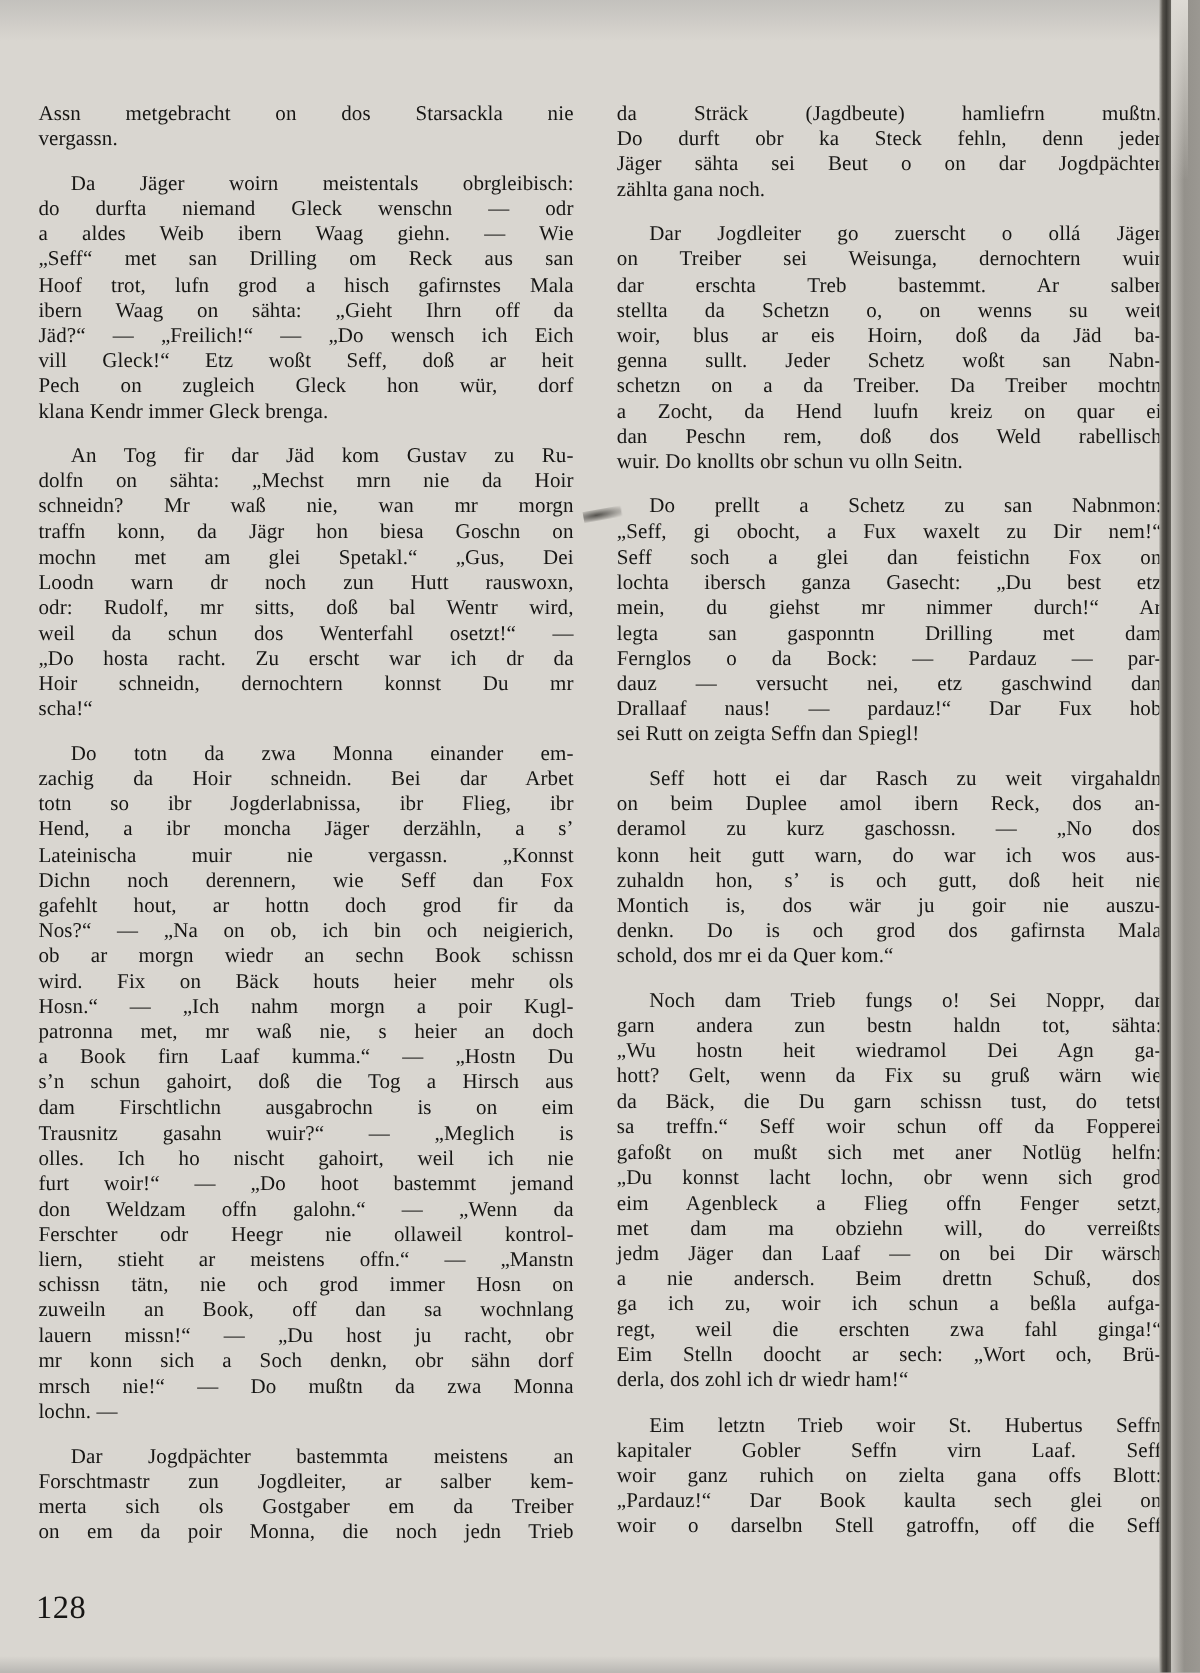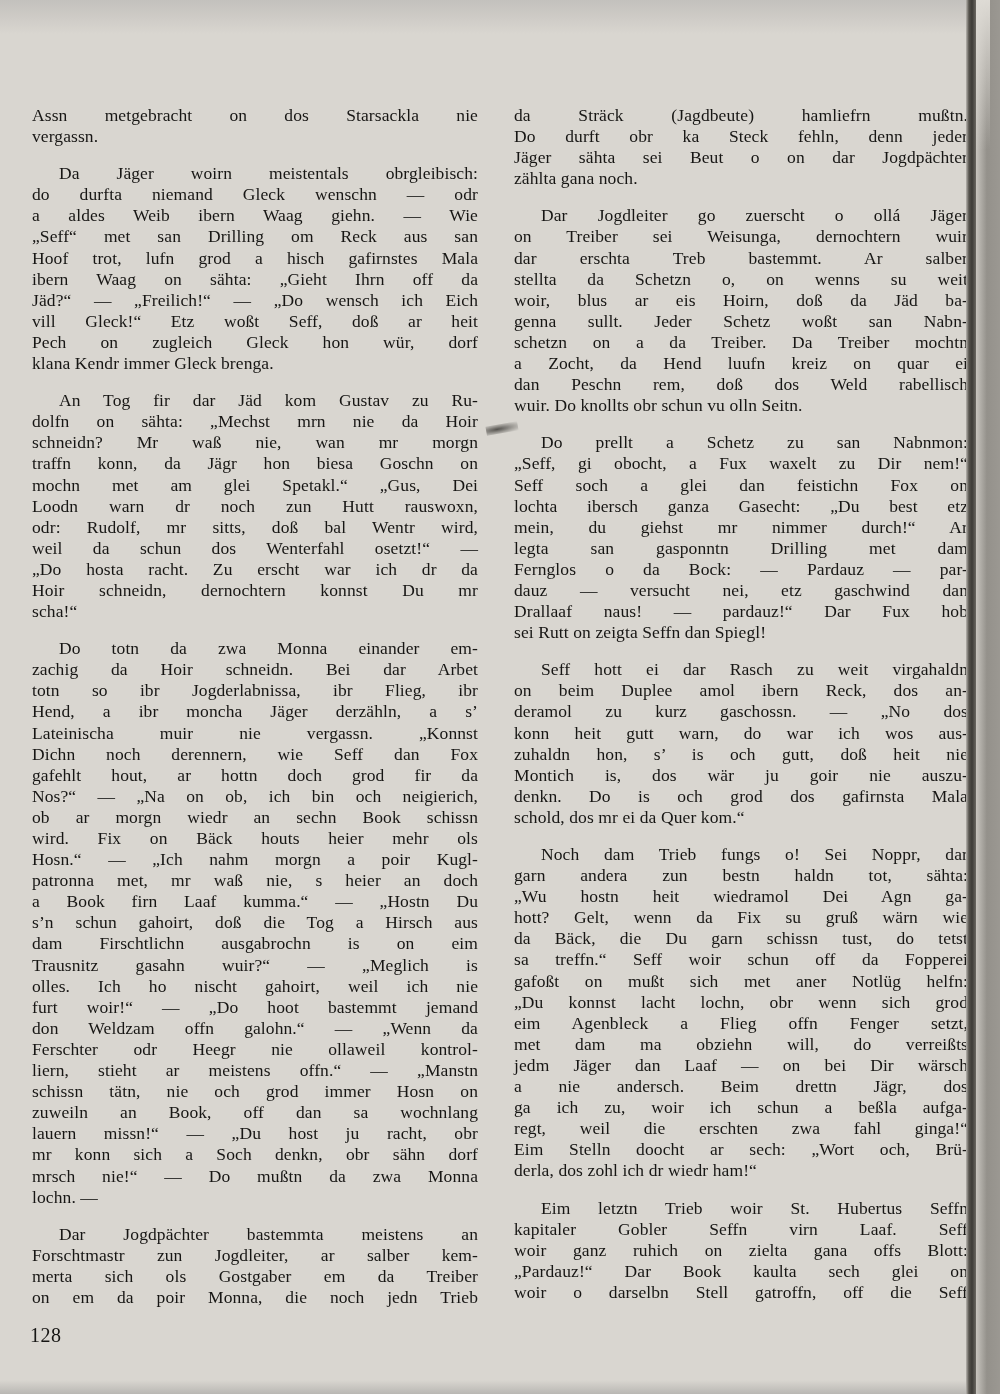--- a/index.html
+++ b/index.html
@@ -52,41 +52,41 @@
   .ink-smudge {
     position: absolute;
     left: 486px; top: 424px;
     width: 32px; height: 9px;
     background: radial-gradient(ellipse at 35% 50%, rgba(60,58,54,0.85) 0%, rgba(60,58,54,0.35) 55%, rgba(60,58,54,0) 100%);
     transform: rotate(-10deg);
     filter: blur(0.4px);
   }
   .col {
     position: absolute;
-    top: 105px;
+    top: 84px;
     font-size: 17.5px;
     line-height: 21.1px;
     letter-spacing: 0.1px;
   }
   .col-left  { left: 32px;  width: 446px; }
   .col-right { left: 514px; width: 454px; }
   .para { margin: 0 0 0 0; }
   .para + .para { margin-top: 16px; }
   .tl {
     text-align: justify;
     text-align-last: justify;
     white-space: normal;
   }
   .tl.end { text-align-last: left; }
   .tl.ind { text-indent: 27px; }
   .page-number {
     position: absolute;
     left: 30px;
     top: 1324px;
-    font-size: 20px;
+    font-size: 27px;
     letter-spacing: 0.5px;
   }
 </style>
 </head>
 <body>
 
 <div class="page" style="background: rgb(217, 214, 208); color: rgb(23, 22, 20);">
   <div class="scan-top"></div>
 
   <div class="col col-left" id="col-left">
@@ -201,21 +201,21 @@
         <div class="tl">garn andera zun bestn haldn tot, sähta:</div>
         <div class="tl">„Wu hostn heit wiedramol Dei Agn ga-</div>
         <div class="tl">hott? Gelt, wenn da Fix su gruß wärn wie</div>
         <div class="tl">da Bäck, die Du garn schissn tust, do tetst</div>
         <div class="tl">sa treffn.“ Seff woir schun off da Fopperei</div>
         <div class="tl">gafoßt on mußt sich met aner Notlüg helfn:</div>
         <div class="tl">„Du konnst lacht lochn, obr wenn sich grod</div>
         <div class="tl">eim Agenbleck a Flieg offn Fenger setzt,</div>
         <div class="tl">met dam ma obziehn will,  do verreißts</div>
         <div class="tl">jedm Jäger dan Laaf — on bei Dir wärsch</div>
-        <div class="tl">a nie andersch. Beim drettn Jägr, dos</div>
+        <div class="tl">a nie andersch. Beim drettn Schuß, dos</div>
         <div class="tl">ga ich zu, woir ich schun a beßla aufga-</div>
         <div class="tl">regt, weil die erschten zwa fahl ginga!“</div>
         <div class="tl">Eim Stelln doocht ar sech: „Wort och, Brü-</div>
         <div class="tl end">derla, dos zohl ich dr wiedr ham!“</div>
       </div>
       <div class="para">
         <div class="tl ind">Eim letztn Trieb woir St. Hubertus Seffn</div>
         <div class="tl">kapitaler Gobler Seffn virn Laaf.  Seff</div>
         <div class="tl">woir ganz ruhich on zielta gana offs Blott:</div>
         <div class="tl">„Pardauz!“ Dar Book kaulta sech glei on</div>

